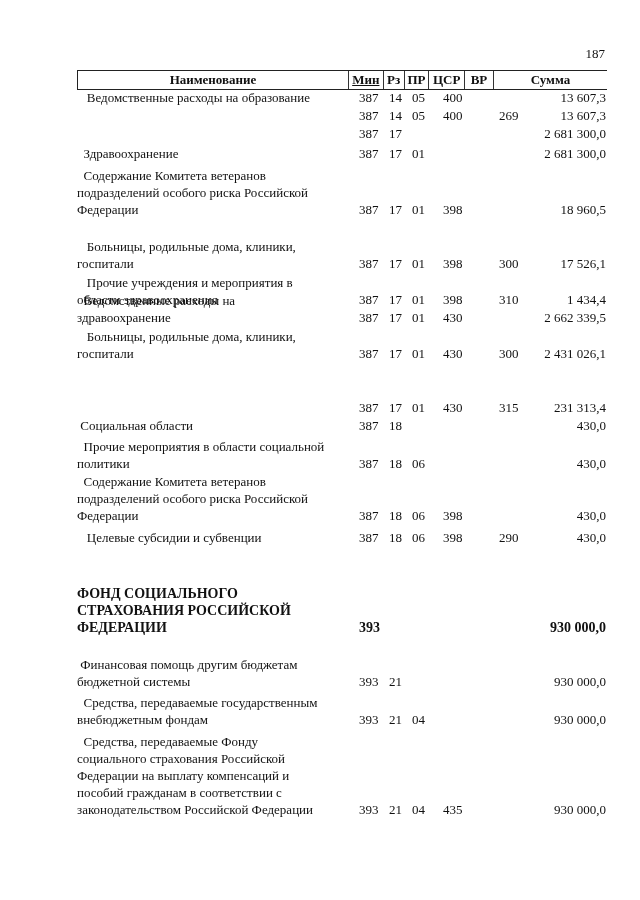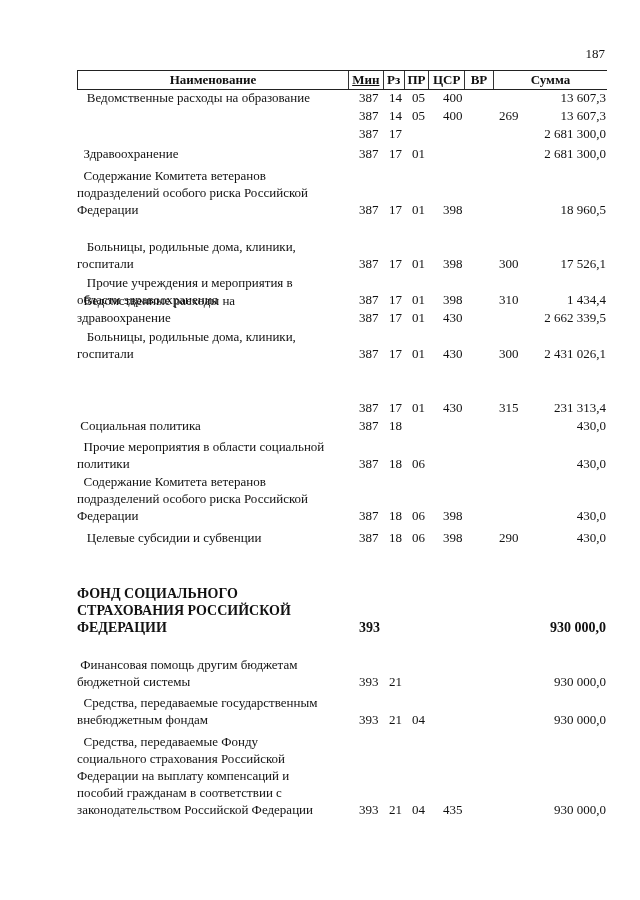--- a/index.html
+++ b/index.html
@@ -147,21 +147,21 @@
       <div class="nums">
         <span class="n-min">387</span>
         <span class="n-rz">17</span>
         <span class="n-pr">01</span>
         <span class="n-csr">430</span>
         <span class="n-vr">315</span>
         <span class="n-sum">231 313,4</span>
       </div>
     </div>
     <div class="row" style="top: 417px; height: 17px;">
-      <div class="name" style="white-space: pre;"> Социальная политика</div>
+      <div class="name" style="white-space: pre;"> Социальная области</div>
       <div class="nums">
         <span class="n-min">387</span>
         <span class="n-rz">18</span>
         <span class="n-sum">430,0</span>
       </div>
     </div>
     <div class="row" style="top: 438px; height: 34px;">
       <div class="name" style="white-space: pre;">  Прочие мероприятия в области социальной
 политики</div>
       <div class="nums">

